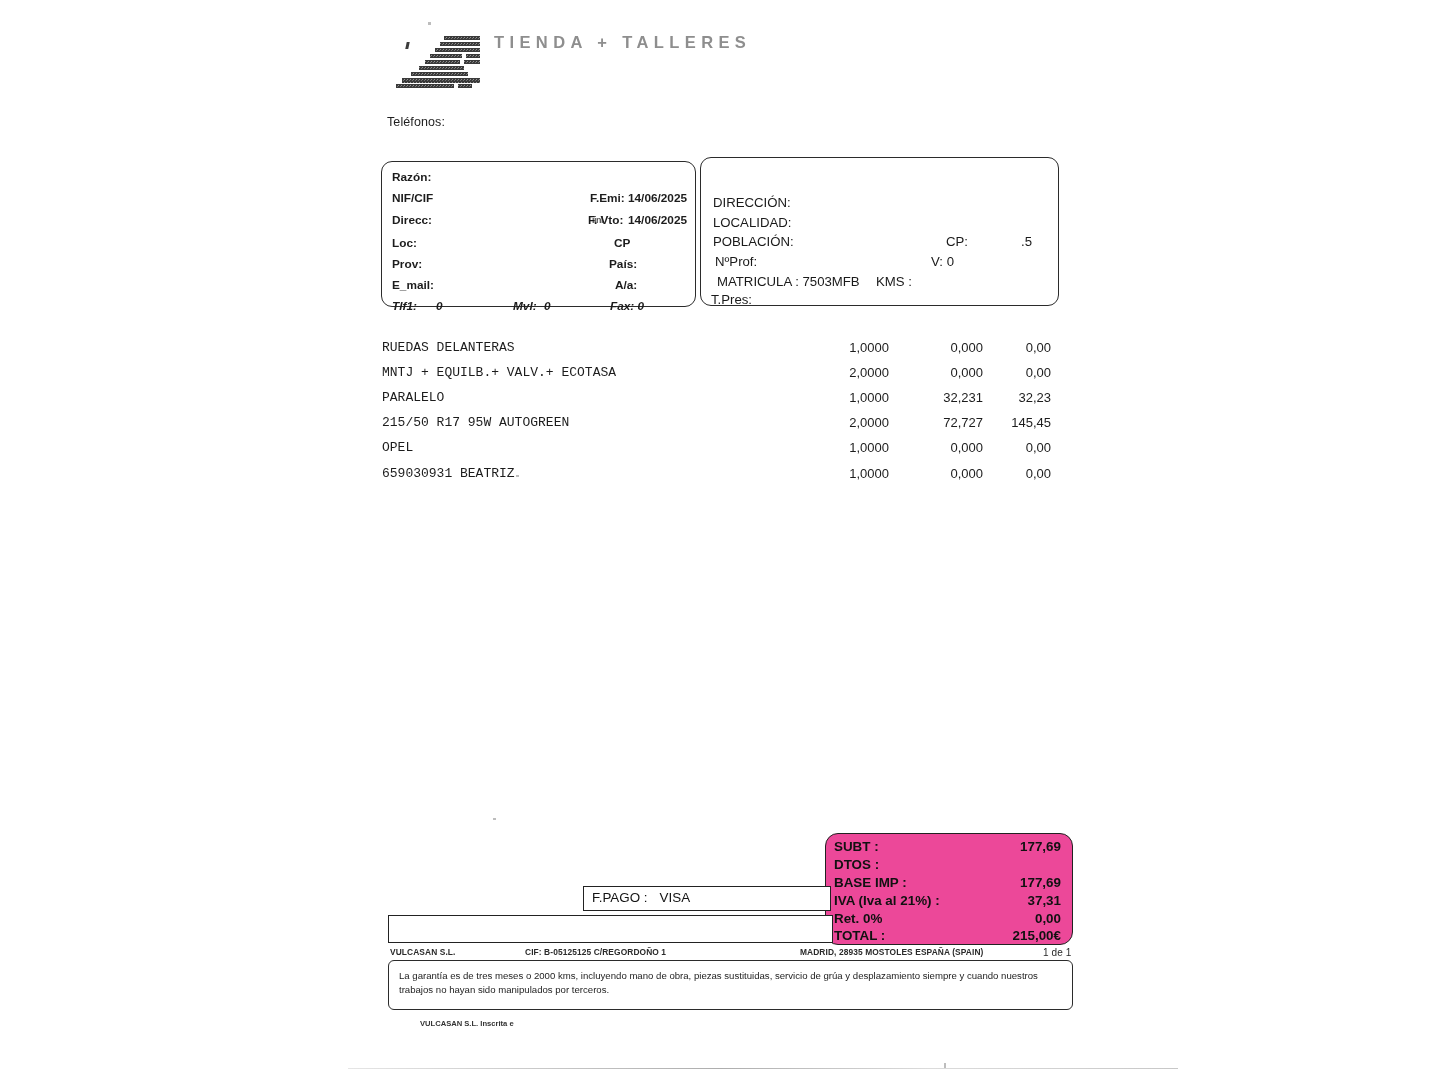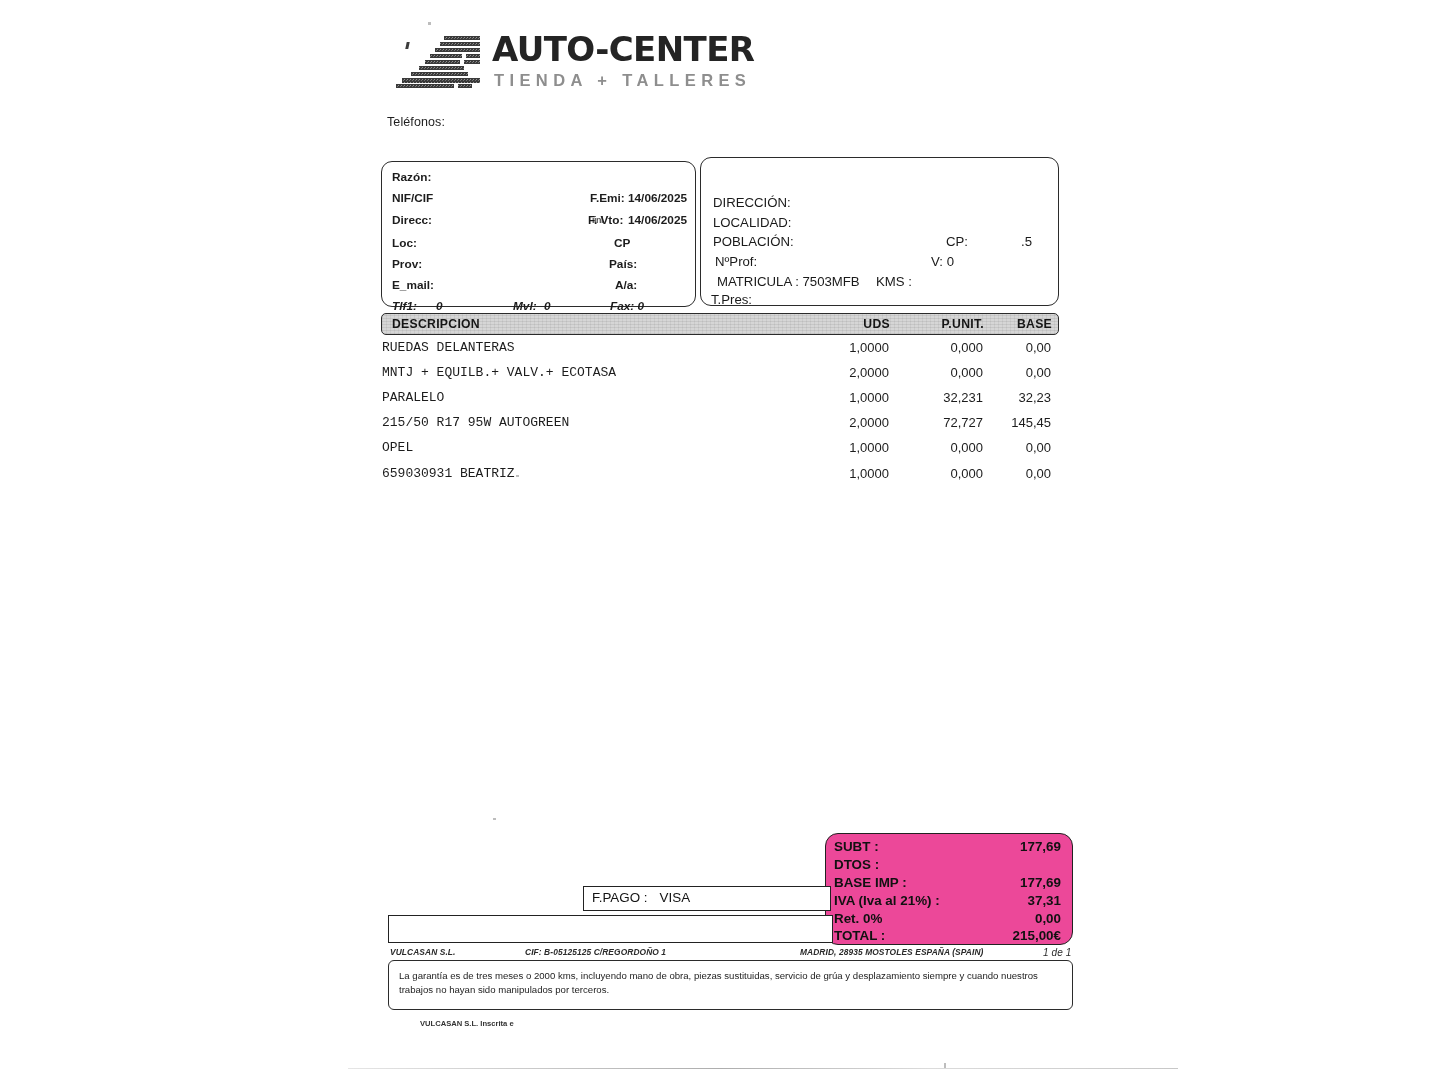--- a/index.html
+++ b/index.html
@@ -143,21 +143,21 @@
   }
   #obs-box {
     position: absolute; left: 388px; top: 915px; width: 445px; height: 28px;
     border: 1.3px solid #222; background: #fff;
   }
 
   
   .foot {
     position: absolute; top: 947px;
     font-size: 8.4px; font-weight: bold; color: #2a2a2a;
-    white-space: nowrap; letter-spacing: 0.1px; font-style: italic;
+    white-space: nowrap; letter-spacing: 0.1px;
   }
   .foot-left  { left: 390px; }
   .foot-cif   { left: 525px; }
   .foot-addr  { left: 800px; }
   .foot-page  { left: 1043px; font-weight: normal; font-size: 10px; color: #2a2a2a; }
 
   
   #warranty-box {
     position: absolute; left: 388px; top: 960px; width: 685px; height: 50px;
     border: 1.2px solid #2b2b2b; border-radius: 6px; background: #fff;
@@ -206,21 +206,20 @@
           <path d="M4,50 L62,50 L62,54 L4,54 Z"></path>
           <rect x="74" y="20" width="14" height="4"></rect>
           <rect x="72" y="26" width="16" height="4"></rect>
           <rect x="76" y="44" width="12" height="5"></rect>
           <rect x="66" y="50" width="14" height="4"></rect>
         </g>
       </svg>
     </div>
     <div class="logo-dot"></div>
     <div class="logo-text">
-      <div class="logo-title">AUTO-CENTER</div>
       <div class="logo-sub">TIENDA + TALLERES</div>
     </div>
   </div>
 
   <div class="telefonos">Teléfonos:</div>
 
 
   <div class="box" id="box-left">
 
     <div class="lrow" style="top:8px;">
@@ -286,26 +285,20 @@
 
     <div class="rrow" style="top:96px;left:14px;">NºProf:</div>
     <div class="rrow" style="top:96px;left:230px;">V: 0</div>
 
     <div class="rrow" style="top:116px;left:16px;">MATRICULA : 7503MFB</div>
     <div class="rrow" style="top:116px;left:175px;">KMS :</div>
 
     <div class="rrow" style="top:134px;left:10px;">T.Pres:</div>
   </div>
 
-  <div class="tbl-head">
-    <div class="h h-desc">DESCRIPCION</div>
-    <div class="h h-uds">UDS</div>
-    <div class="h h-pun">P.UNIT.</div>
-    <div class="h h-base">BASE</div>
-  </div>
 
   <div class="item-row" style="top:340px;">
     <span class="c-desc">RUEDAS DELANTERAS</span>
     <span class="c-uds">1,0000</span>
     <span class="c-pun">0,000</span>
     <span class="c-base">0,00</span>
   </div>
   <div class="item-row" style="top:365px;">
     <span class="c-desc">MNTJ + EQUILB.+ VALV.+ ECOTASA</span>
     <span class="c-uds">2,0000</span>

